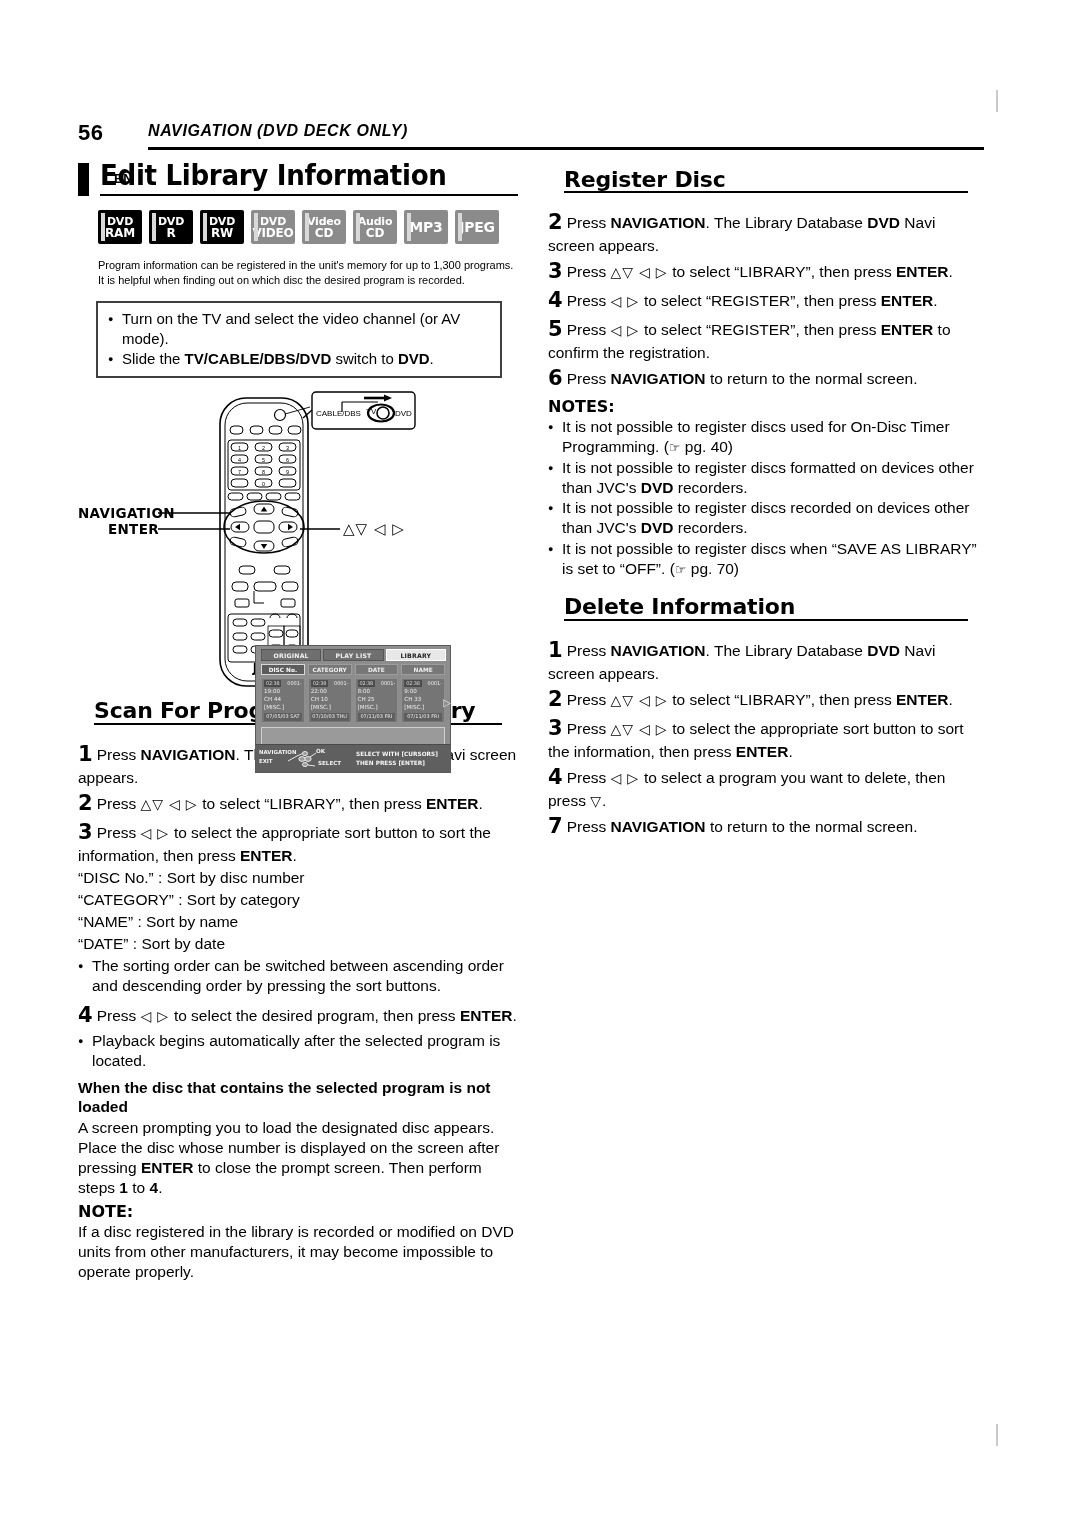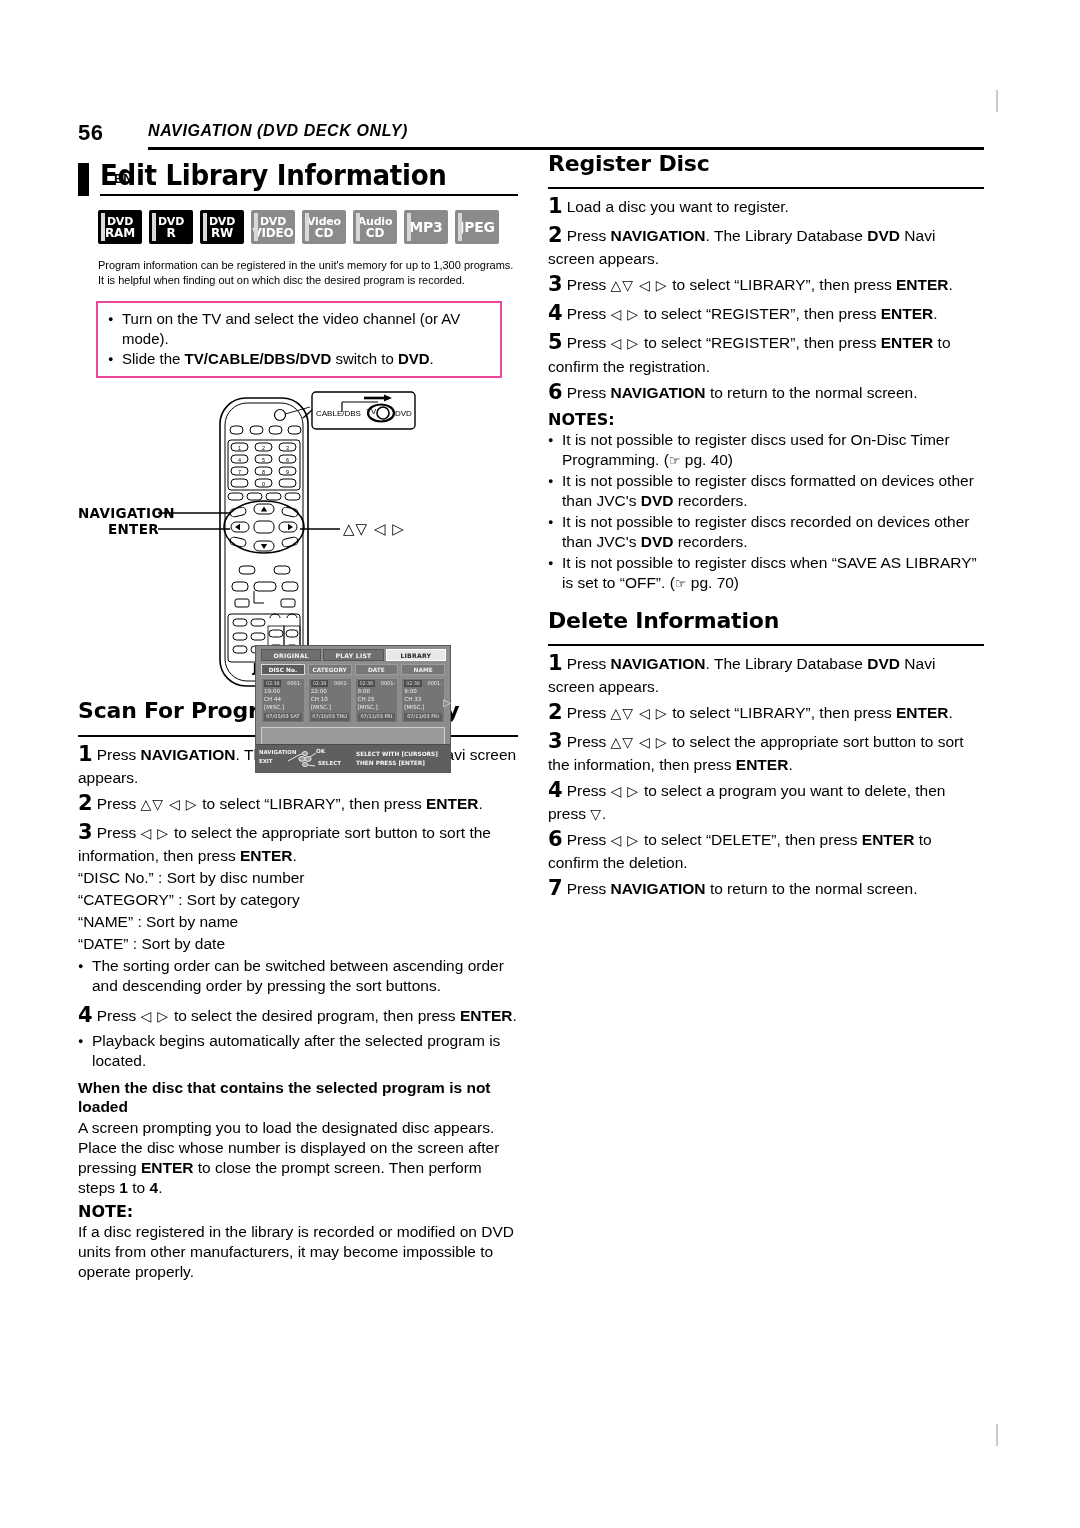--- a/index.html
+++ b/index.html
@@ -28,21 +28,21 @@
   .col-left{position:absolute;left:78px;top:160px;width:440px;}
   .col-right{position:absolute;left:548px;top:152px;width:436px;}
 
   
   .h1{position:relative;margin:0 0 0 0;padding:0 0 6px 22px;}
   .h1 .bar{position:absolute;left:0;top:3px;width:11px;height:33px;background:#000;}
   .h1 .txt{font-size:29px;font-weight:bold;letter-spacing:-0.3px;line-height:1.05;
     font-family:"DejaVu Sans","Liberation Sans",sans-serif;font-stretch:condensed;}
   .h1 .rule{position:absolute;left:22px;right:0;bottom:0;height:2px;background:#000;}
 
-  .h2{position:relative;padding:0 0 13px 0;margin:0;}
+  .h2{position:relative;padding:0 0 1px 0;margin:16px;}
   .h2 .txt{font-size:22px;font-weight:bold;letter-spacing:-0.2px;line-height:1.1;
     font-family:"DejaVu Sans","Liberation Sans",sans-serif;}
   .h2 .rule{position:absolute;left:0;right:0;bottom:0;height:2px;background:#000;}
 
   
   .badges{display:flex;gap:7px;margin:14px 0 14px 20px;}
   .badge{
     position:relative;width:44px;height:34px;border-radius:2px;
     display:flex;flex-direction:column;align-items:center;justify-content:center;
     color:#fff;font-weight:bold;line-height:1.0;letter-spacing:-.2px;
@@ -50,21 +50,21 @@
   }
   .badge.on{background:#000;}
   .badge.off{background:#8b8b8b;}
   .badge::before{content:"";position:absolute;left:3px;top:3px;width:4px;bottom:3px;background:#d9d9d9;}
   .badge .l1{font-size:11px;}
   .badge .l2{font-size:12px;}
   .badge.single .l1{font-size:14px;}
   .intro{margin:2px 0 14px 20px;font-size:11px;line-height:1.30;}
 
   .prep-box{
-    margin:0 16px 12px 18px;border:2px solid #ec4899;padding:6px 10px 7px 10px;
+    margin:0 16px 12px 18px;border:2px solid #404040;padding:6px 10px 7px 10px;
     font-size:15px;line-height:1.34;
   }
   .prep-box .li{position:relative;padding-left:14px;}
   .prep-box .li::before{content:"\25CF";position:absolute;left:0;top:0;font-size:9px;line-height:21px;}
 
   .steps{margin:4px 0 0 0;}
   .step{font-size:15.5px;line-height:1.29;margin:0 0 2px 0;position:relative;}
   .step .n{font-weight:bold;font-size:21px;font-family:"DejaVu Sans","Liberation Sans",sans-serif;
     vertical-align:-1px;margin-right:4px;letter-spacing:0;}
   .bullet{position:relative;padding-left:14px;font-size:15.5px;line-height:1.29;margin:0 0 1px 0;}
@@ -424,21 +424,20 @@
     </div>
   </div>
 
   <div class="col-right">
 
     <div class="h2">
       <div class="txt">Register Disc</div>
       <div class="rule"></div>
     </div>
     <div class="steps" id="register-steps">
-        <div class="step"><span class="n">1</span><span>Load a disc you want to register.</span></div>
         <div class="step"><span class="n">2</span><span>Press <b>NAVIGATION</b>. The Library Database <b>DVD</b> Navi screen appears.</span></div>
         <div class="step"><span class="n">3</span><span>Press <span class="arrows">△▽ ◁ ▷ </span>to select “LIBRARY”, then press <b>ENTER</b>.</span></div>
         <div class="step"><span class="n">4</span><span>Press <span class="arrows">◁ ▷ </span>to select “REGISTER”, then press <b>ENTER</b>.</span></div>
         <div class="step"><span class="n">5</span><span>Press <span class="arrows">◁ ▷ </span>to select “REGISTER”, then press <b>ENTER</b> to confirm the registration.</span></div>
         <div class="step"><span class="n">6</span><span>Press <b>NAVIGATION</b> to return to the normal screen.</span></div>
       </div>
 
     <div class="notelbl">NOTES:</div>
     <div id="register-notes">
         <div class="bullet">It is not possible to register discs used for On-Disc Timer Programming. (<span class="ptr">☞</span> pg. 40)</div>
@@ -449,18 +448,17 @@
 
     <div class="h2" style="margin-top:16px;">
       <div class="txt">Delete Information</div>
       <div class="rule"></div>
     </div>
     <div class="steps" id="delete-steps">
         <div class="step"><span class="n">1</span><span>Press <b>NAVIGATION</b>. The Library Database <b>DVD</b> Navi screen appears.</span></div>
         <div class="step"><span class="n">2</span><span>Press <span class="arrows">△▽ ◁ ▷ </span>to select “LIBRARY”, then press <b>ENTER</b>.</span></div>
         <div class="step"><span class="n">3</span><span>Press <span class="arrows">△▽ ◁ ▷ </span>to select the appropriate sort button to sort the information, then press <b>ENTER</b>.</span></div>
         <div class="step"><span class="n">4</span><span>Press <span class="arrows">◁ ▷ </span>to select a program you want to delete, then press <span class="arrows">▽</span>.</span></div>
-        <div class="step"><span class="n">6</span><span>Press <span class="arrows">◁ ▷ </span>to select “DELETE”, then press <b>ENTER</b> to confirm the deletion.</span></div>
         <div class="step"><span class="n">7</span><span>Press <b>NAVIGATION</b> to return to the normal screen.</span></div>
       </div>
   </div>
 
 </div>
 
 </body></html>

